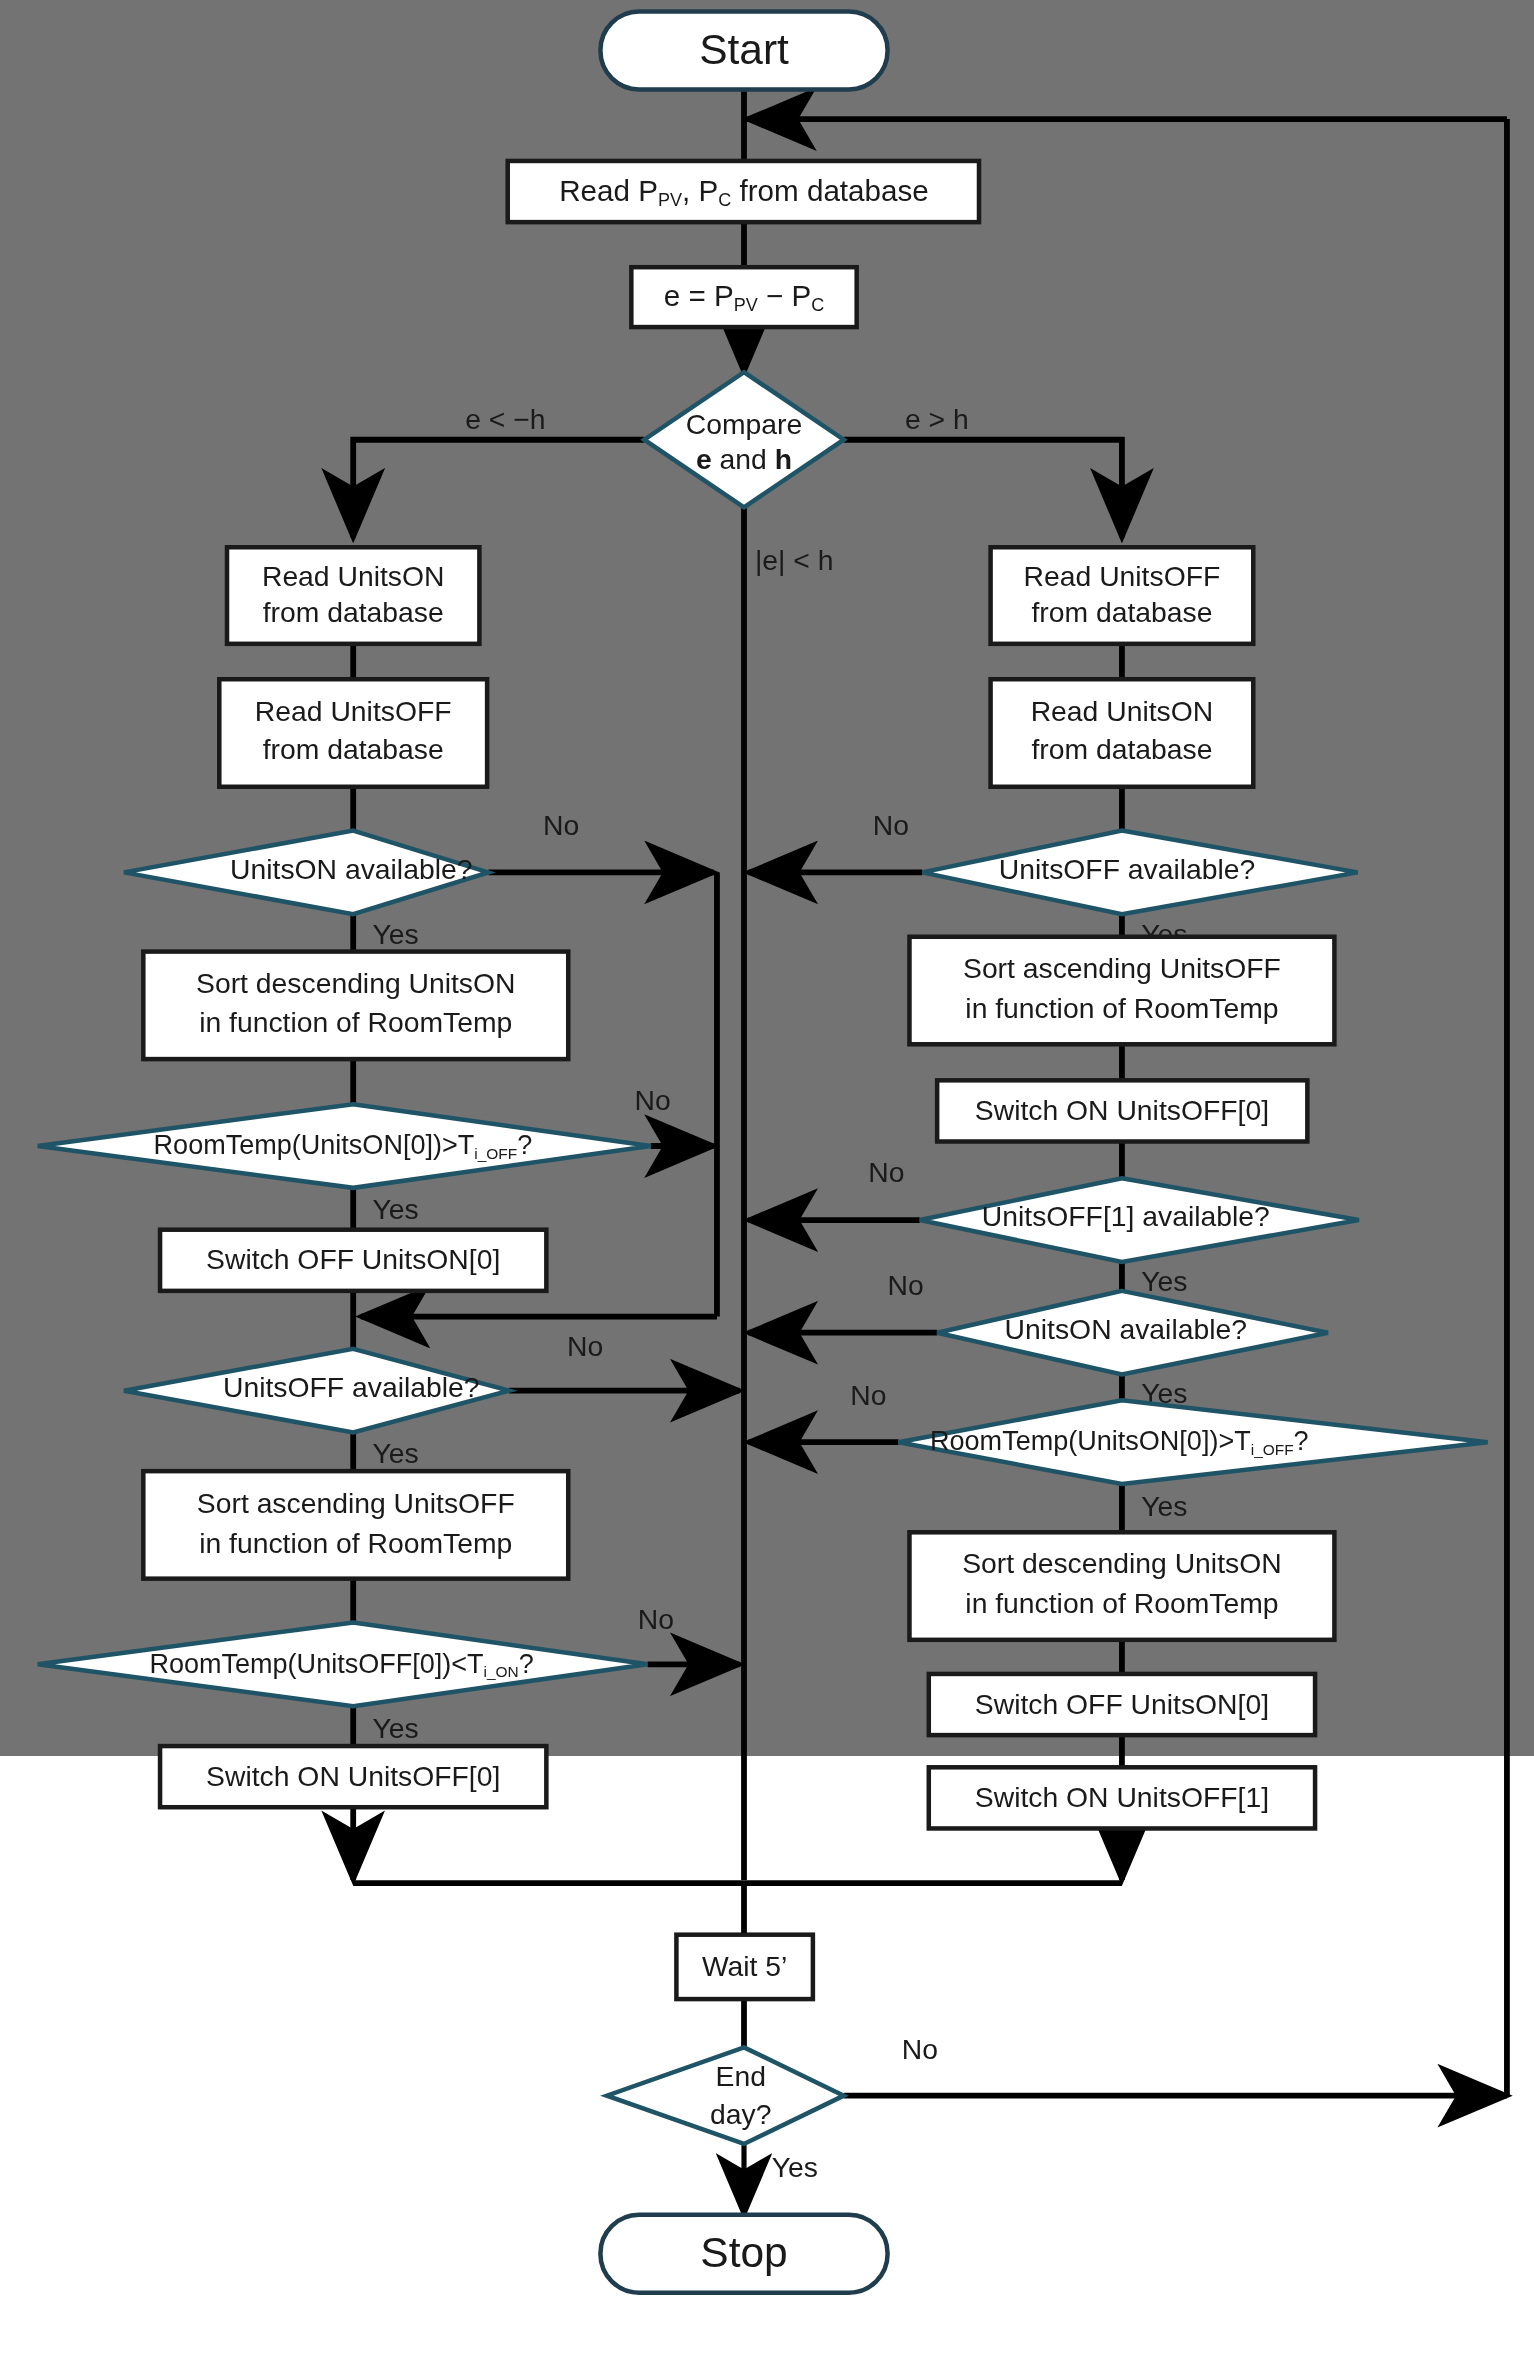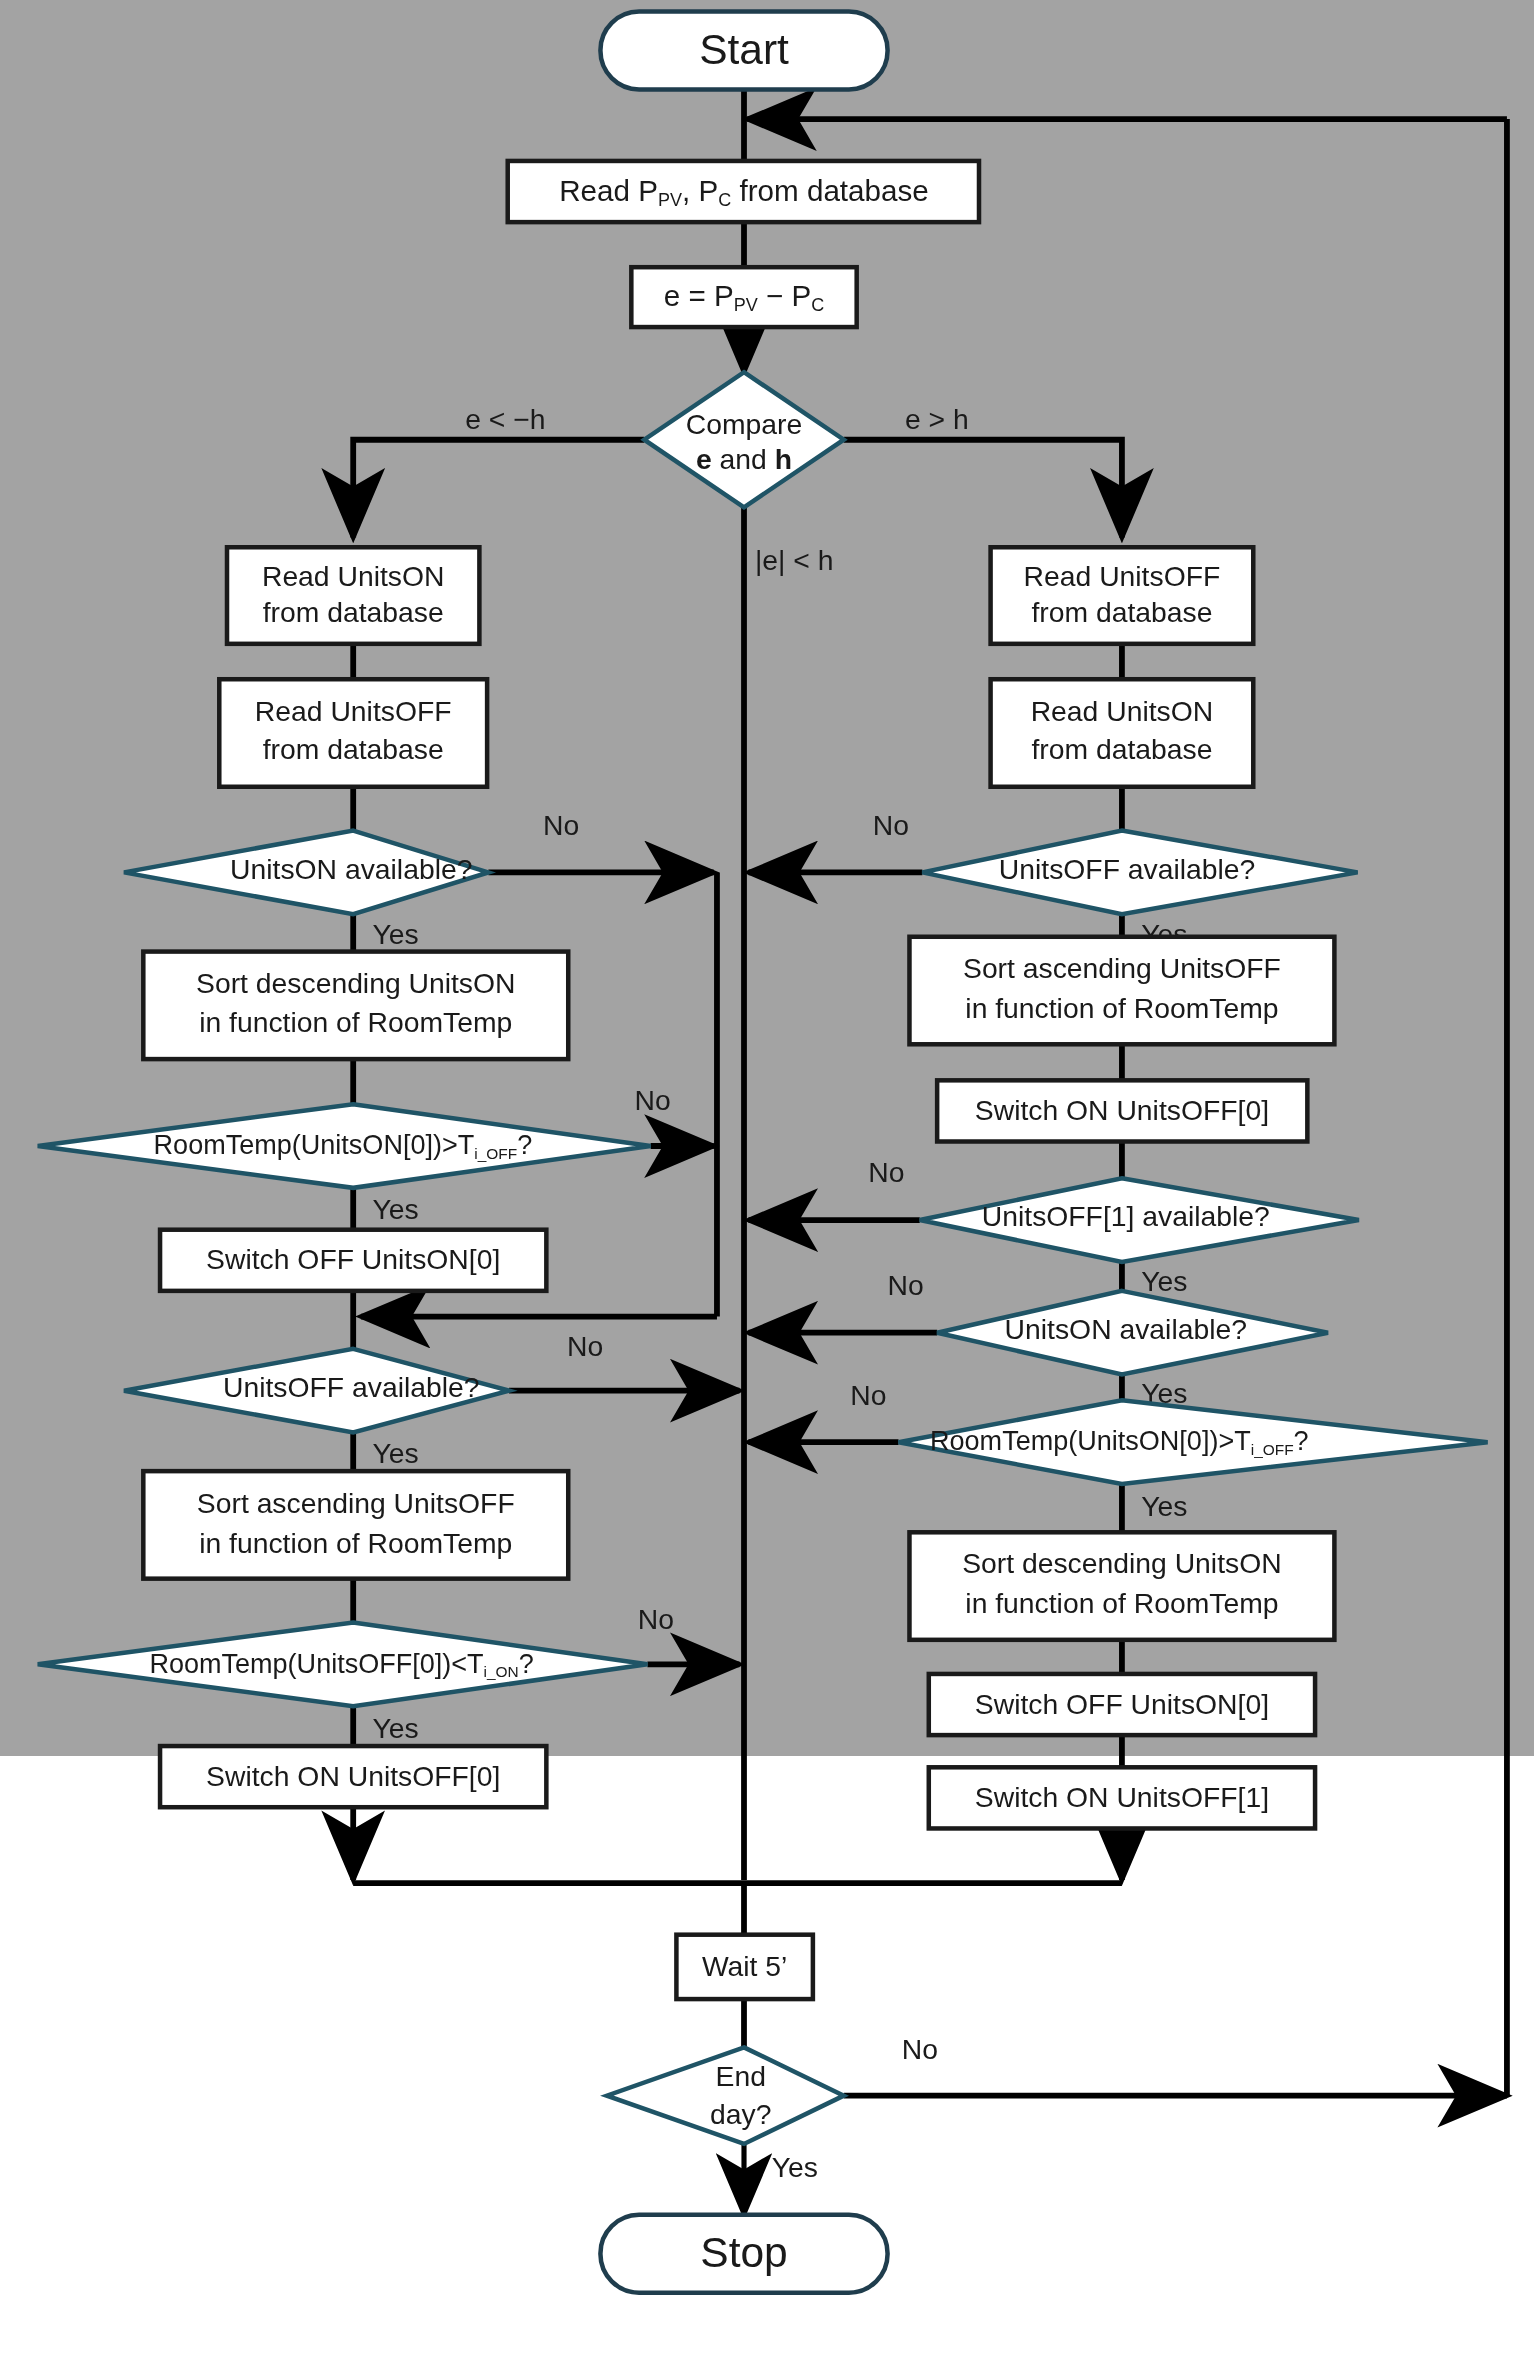--- a/index.html
+++ b/index.html
@@ -10,21 +10,21 @@
   body {
     width: 1535px;
     height: 2377px;
     font-family: "Liberation Sans", sans-serif;
     overflow: hidden;
   }
   #flowchart-root {
     position: relative;
     width: 1535px;
     height: 1756px;
-    background: #a3a3a3;
+    background: #737373;
   }
   svg#chart {
     display: block;
     width: 1535px;
     height: 2377px;
   }
   .node-text {
     font-family: "Liberation Sans", sans-serif;
     fill: #1a1a1a;
     text-anchor: middle;

